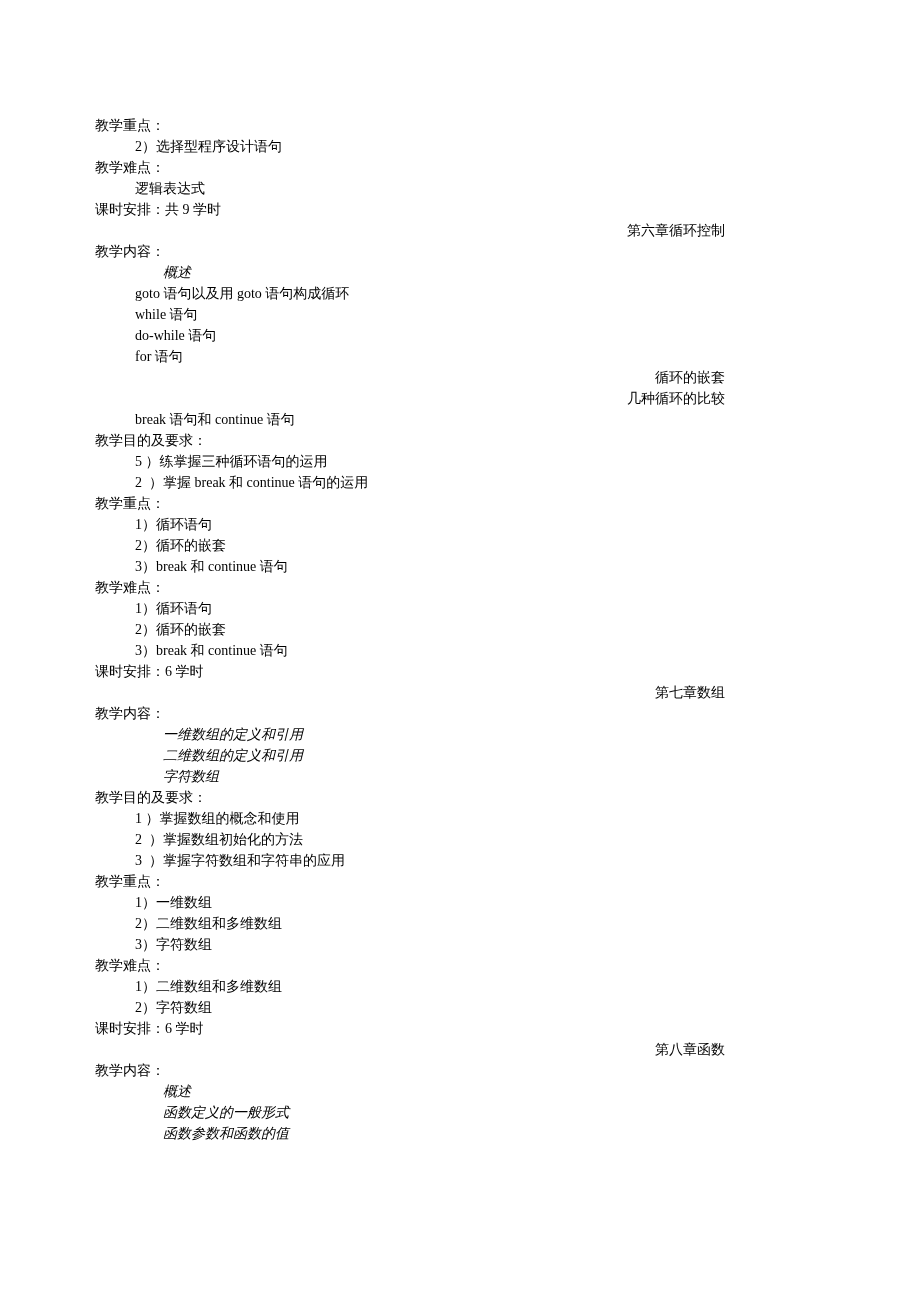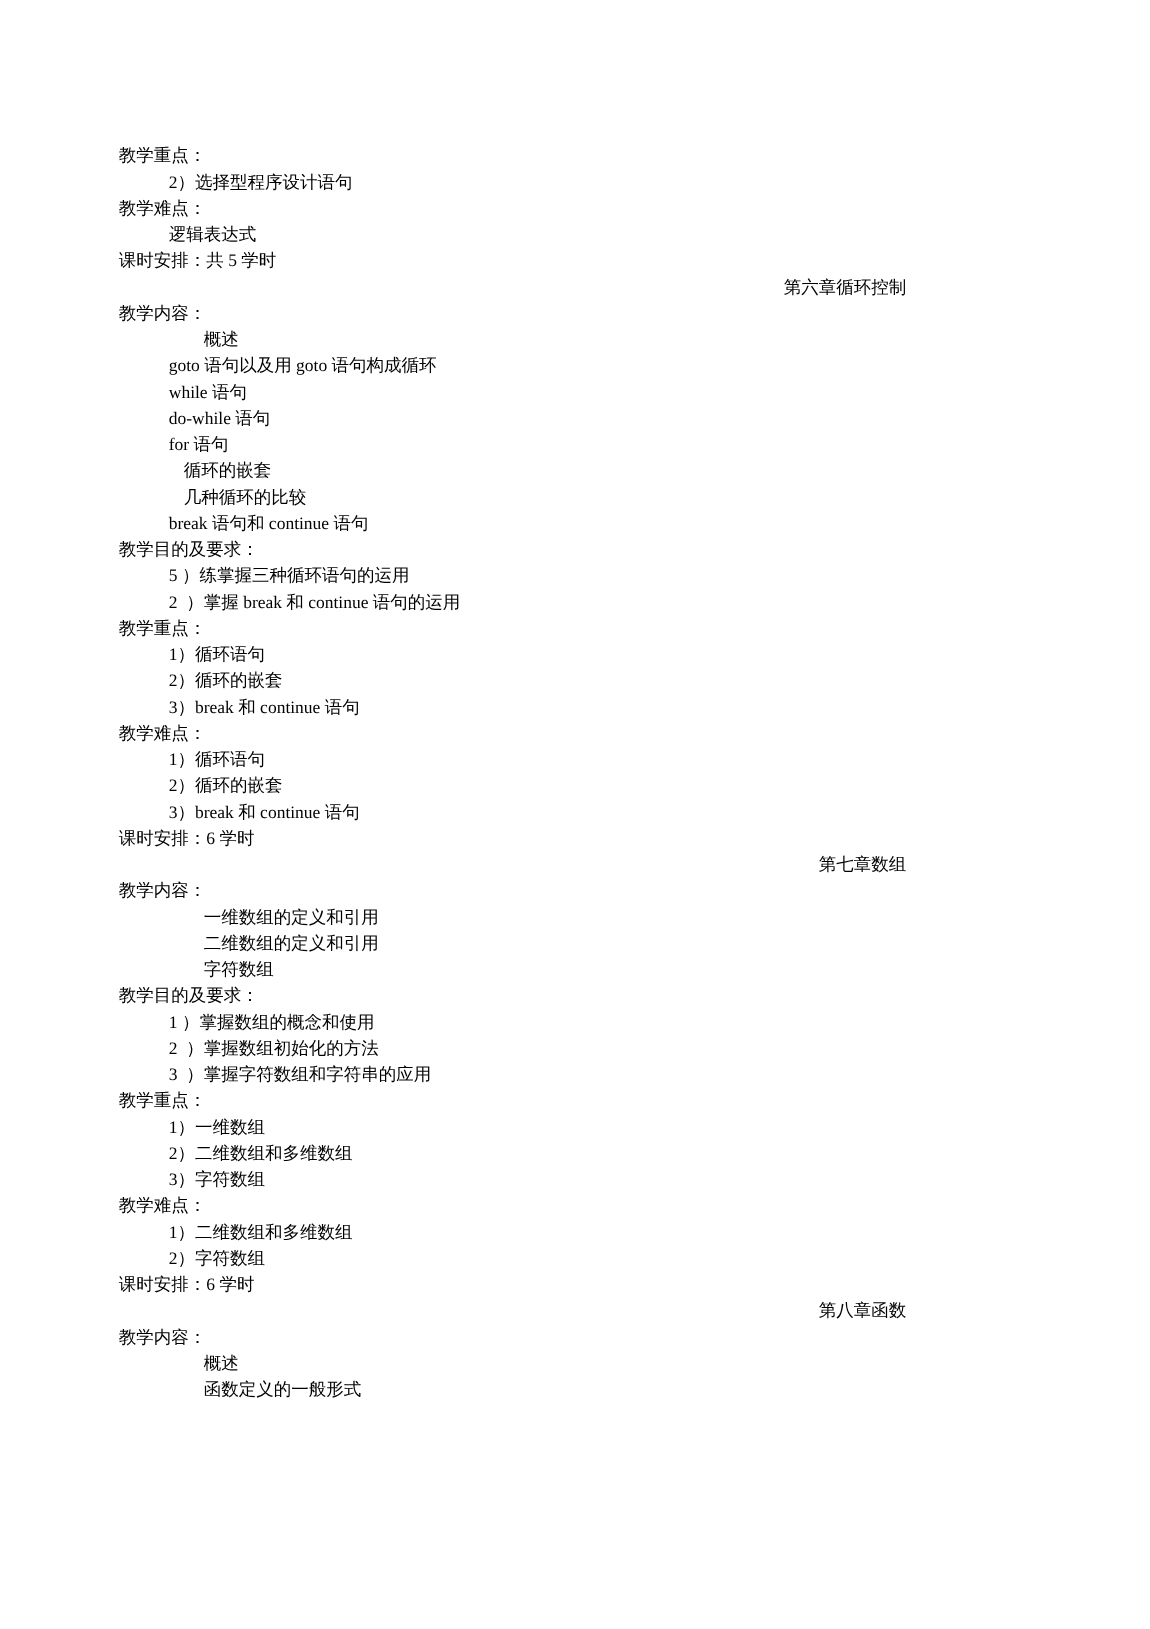--- a/index.html
+++ b/index.html
@@ -17,37 +17,37 @@
       padding: 115px 95px 50px 95px;
       box-sizing: border-box;
     }
     .line {
       margin: 0;
       padding: 0;
       white-space: pre;
     }
     .indent-0 { padding-left: 0px; }
     .indent-1 { padding-left: 40px; }
-    .indent-2 { padding-left: 52px; }
-    .indent-3 { padding-left: 68px; }
+    .indent-2 { padding-left: 52px; text-align: right; }
+    .indent-3 { padding-left: 68px; font-style: italic; }
     .chapter-title {
       text-align: right;
       padding-left: 0;
     }
   </style>
 </head>
 <body>
 
 <div class="page">
   <div id="doc-body">
       <p class="line indent-0">教学重点：</p>
       <p class="line indent-1">2）选择型程序设计语句</p>
       <p class="line indent-0">教学难点：</p>
       <p class="line indent-1">逻辑表达式</p>
-      <p class="line indent-0">课时安排：共 5 学时</p>
+      <p class="line indent-0">课时安排：共 9 学时</p>
       <p class="line chapter-title">第六章循环控制</p>
       <p class="line indent-0">教学内容：</p>
       <p class="line indent-3">概述</p>
       <p class="line indent-1">goto 语句以及用 goto 语句构成循环</p>
       <p class="line indent-1">while 语句</p>
       <p class="line indent-1">do-while 语句</p>
       <p class="line indent-1">for 语句</p>
       <p class="line indent-2">循环的嵌套</p>
       <p class="line indent-2">几种循环的比较</p>
       <p class="line indent-1">break 语句和 continue 语句</p>
@@ -77,14 +77,15 @@
       <p class="line indent-1">2）二维数组和多维数组</p>
       <p class="line indent-1">3）字符数组</p>
       <p class="line indent-0">教学难点：</p>
       <p class="line indent-1">1）二维数组和多维数组</p>
       <p class="line indent-1">2）字符数组</p>
       <p class="line indent-0">课时安排：6 学时</p>
       <p class="line chapter-title">第八章函数</p>
       <p class="line indent-0">教学内容：</p>
       <p class="line indent-3">概述</p>
       <p class="line indent-3">函数定义的一般形式</p>
+      <p class="line indent-3">函数参数和函数的值</p>
     </div>
 </div>
 
 </body></html>

